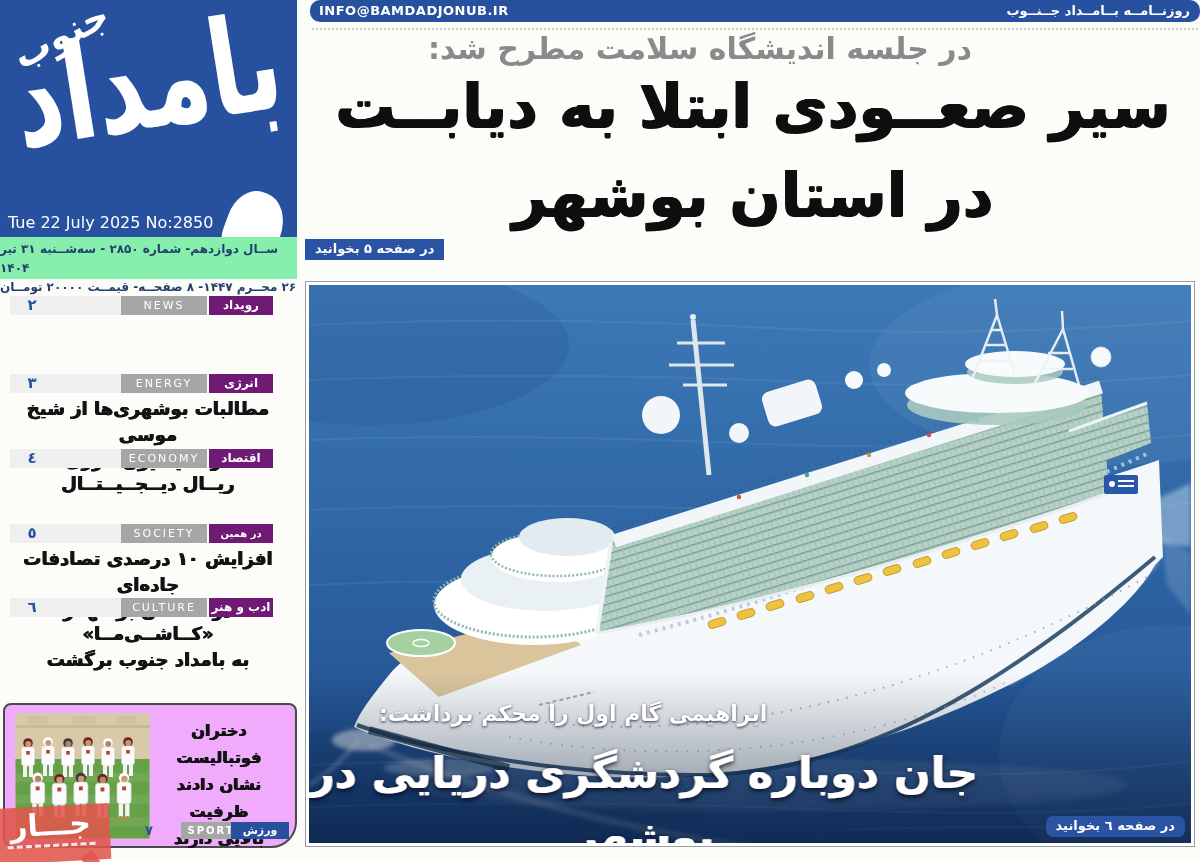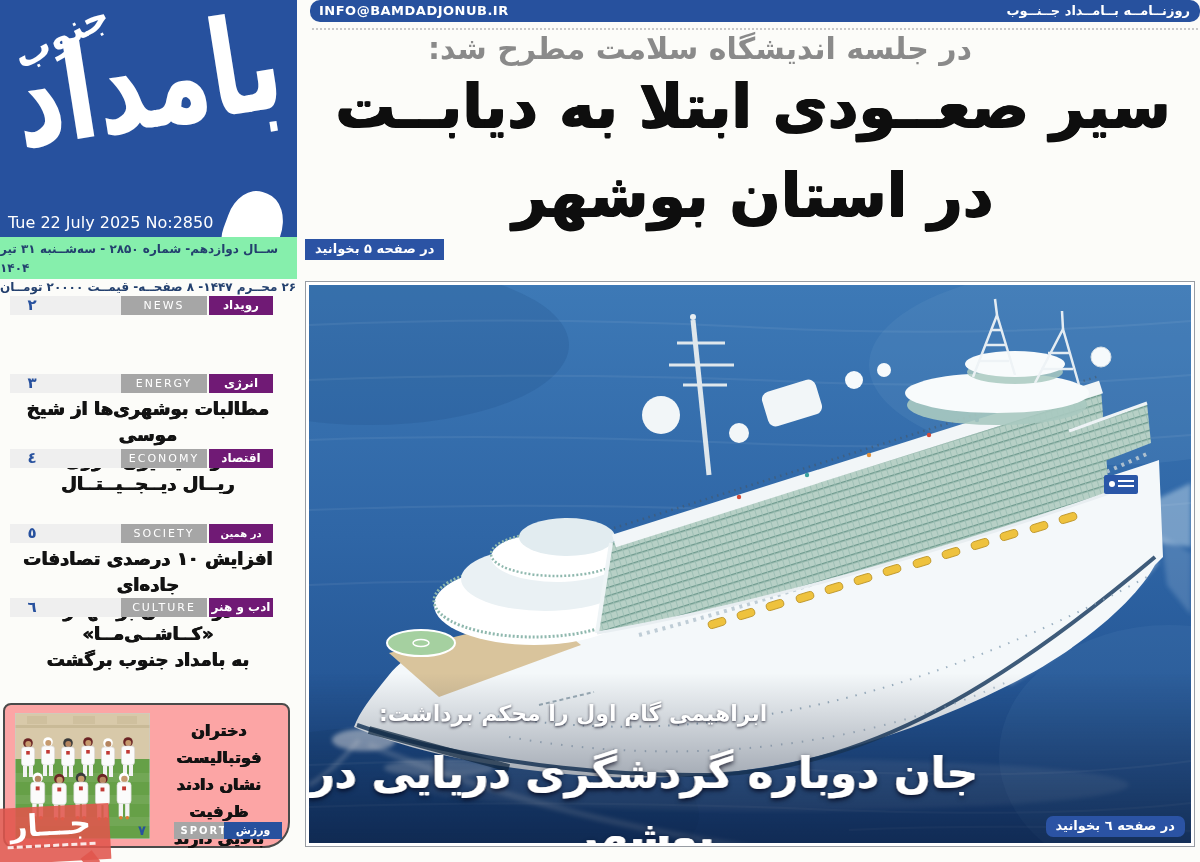--- a/index.html
+++ b/index.html
@@ -43,22 +43,22 @@
   .sec-head .en{position:absolute;left:121px;top:0;width:86px;height:19px;line-height:19px;background:#a6a6a6;
       color:#fff;font-size:11px;font-weight:normal;text-align:center;letter-spacing:2px;}
   .sec-head .fa{position:absolute;left:209px;top:0;width:64px;height:19px;line-height:19px;background:#701a75;
       color:#fff;font-size:12px;font-weight:bold;text-align:center;}
   .sec-head .fa.small{font-size:10px;}
   .sec-story{position:absolute;left:0;width:296px;text-align:center;color:#131313;
       font-size:18px;font-weight:bold;line-height:26px;
       text-shadow:.5px 0 currentColor,-.5px 0 currentColor;}
 
   
-  .sport-box{position:absolute;left:3px;top:703px;width:283px;height:141px;background:#fca5a5;
-      border:2px solid #4a4a4a;border-radius:8px 8px 26px 10px;z-index:2;}
+  .sport-box{position:absolute;left:3px;top:703px;width:283px;height:141px;background:#f0abfc;
+      border:2px solid #4a4a4a;border-radius:8px 8px 26px 10px;z-index:2;padding-left:7px;}
   .sport-photo{position:absolute;left:10px;top:8px;width:135px;height:126px;}
   .sport-text{position:absolute;left:150px;top:12px;width:128px;text-align:center;color:#131313;
       font-size:16px;font-weight:bold;line-height:27px;text-shadow:.5px 0 currentColor,-.5px 0 currentColor;}
   .sport-row{position:absolute;right:6px;bottom:7px;height:17px;width:170px;}
   .sport-row .num{position:absolute;right:128px;top:0;width:24px;height:17px;line-height:17px;text-align:center;
       color:#27519e;font-weight:bold;font-size:13px;}
   .sport-row .en{position:absolute;right:48px;top:0;width:60px;height:17px;line-height:17px;background:#a6a6a6;
       color:#fff;font-size:10px;font-weight:bold;text-align:center;letter-spacing:2px;}
   .sport-row .fa{position:absolute;right:0;top:0;width:58px;height:17px;line-height:17px;background:#27519e;
       color:#fff;font-size:11px;font-weight:bold;text-align:center;}

